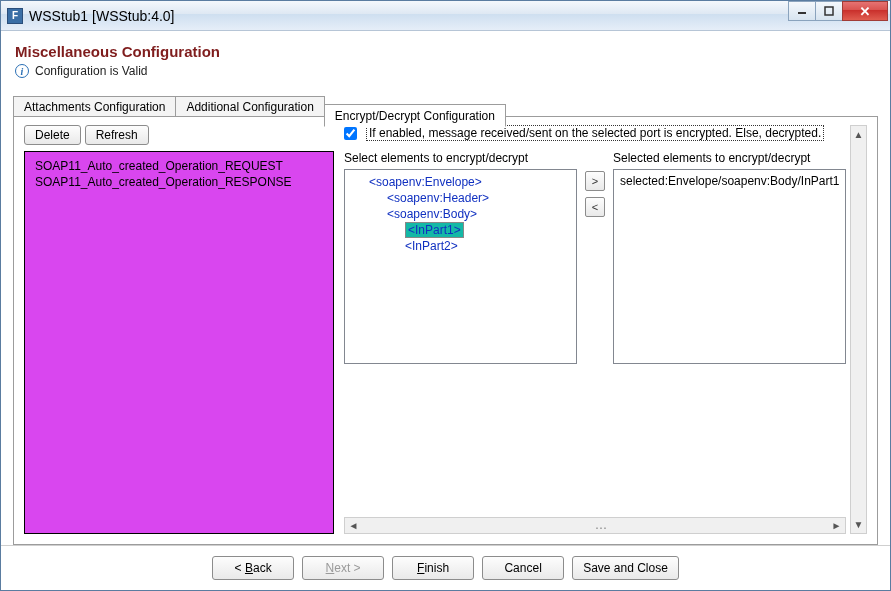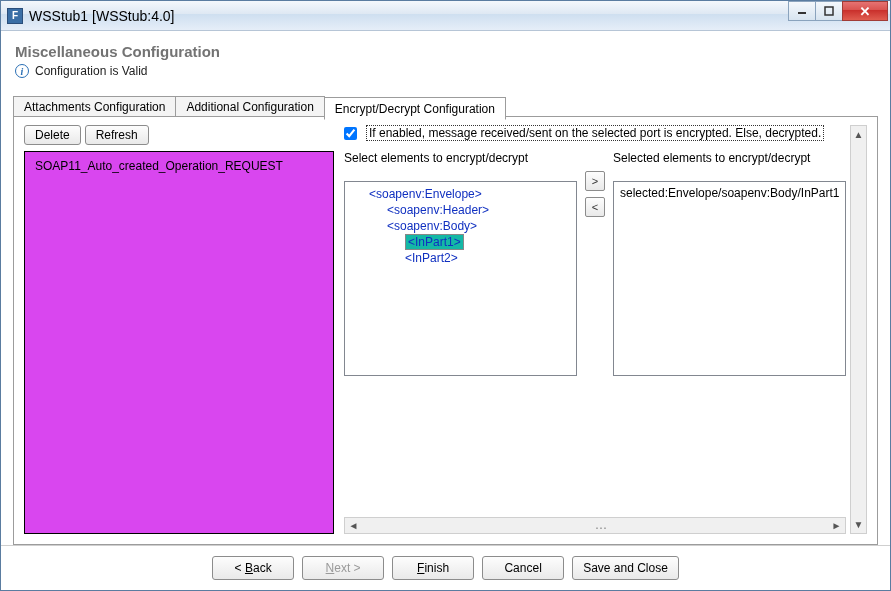--- a/index.html
+++ b/index.html
@@ -59,21 +59,21 @@
   .win-btn .x { font-weight: bold; font-size: 13px; }
 
   .header-region {
     padding: 12px 14px 8px 14px;
     border-bottom: 1px solid transparent;
   }
   .header-region h1 {
     margin: 0 0 4px 0;
     font-size: 15px;
     font-weight: bold;
-    color: #737373;
+    color: #7f1d1d;
   }
   .status-line { display: flex; align-items: center; gap: 6px; color: #222; }
   .info-icon {
     width: 14px; height: 14px; border-radius: 50%;
     border: 1px solid #2a6fb5;
     color: #2a6fb5;
     font-size: 10px; font-style: italic; font-weight: bold;
     display: inline-flex; align-items: center; justify-content: center;
     font-family: Georgia, serif;
   }
@@ -99,21 +99,21 @@
     position: relative;
     top: 1px;
     cursor: default;
     color: #000;
   }
   .tab.active {
     background: #fff;
     border-bottom: 1px solid #fff;
     z-index: 2;
     padding-top: 4px;
-    top: 4px;
+    top: 11px;
   }
   .tabpanel {
     border: 1px solid #9c9c9c;
     background: #fff;
     flex: 1;
     padding: 8px 10px 10px 10px;
     display: flex;
     gap: 10px;
     position: relative;
     min-height: 340px;
@@ -167,21 +167,21 @@
     display: flex;
     gap: 6px;
     flex: 1;
   }
   .enc-col {
     display: flex; flex-direction: column;
     flex: 1;
     min-width: 0;
   }
   .enc-col .col-label {
-    margin-bottom: 16px;
+    margin-bottom: 4px;
     color: #000;
   }
   .tree-box, .sel-box {
     border: 1px solid #828790;
     background: #fff;
     flex: 1;
     padding: 4px 6px;
     overflow: auto;
     min-height: 195px;
     max-height: 195px;
@@ -303,20 +303,21 @@
 
     <div class="tabpanel">
 
       <div class="left-col">
         <div class="btn-row">
           <button class="std">Delete</button>
           <button class="std">Refresh</button>
         </div>
         <div class="listbox">
           <div class="item">SOAP11_Auto_created_Operation_REQUEST</div>
+          <div class="item">SOAP11_Auto_created_Operation_RESPONSE</div>
         </div>
       </div>
 
       <div class="right-col">
 
         <div style="display:flex; gap:4px; flex:1;">
           <div style="flex:1; display:flex; flex-direction:column;">
             <div class="check-row">
               <input type="checkbox" checked="" style="">
               <span class="lbl">If enabled, message received/sent on the selected port is encrypted. Else, decrypted.</span>

